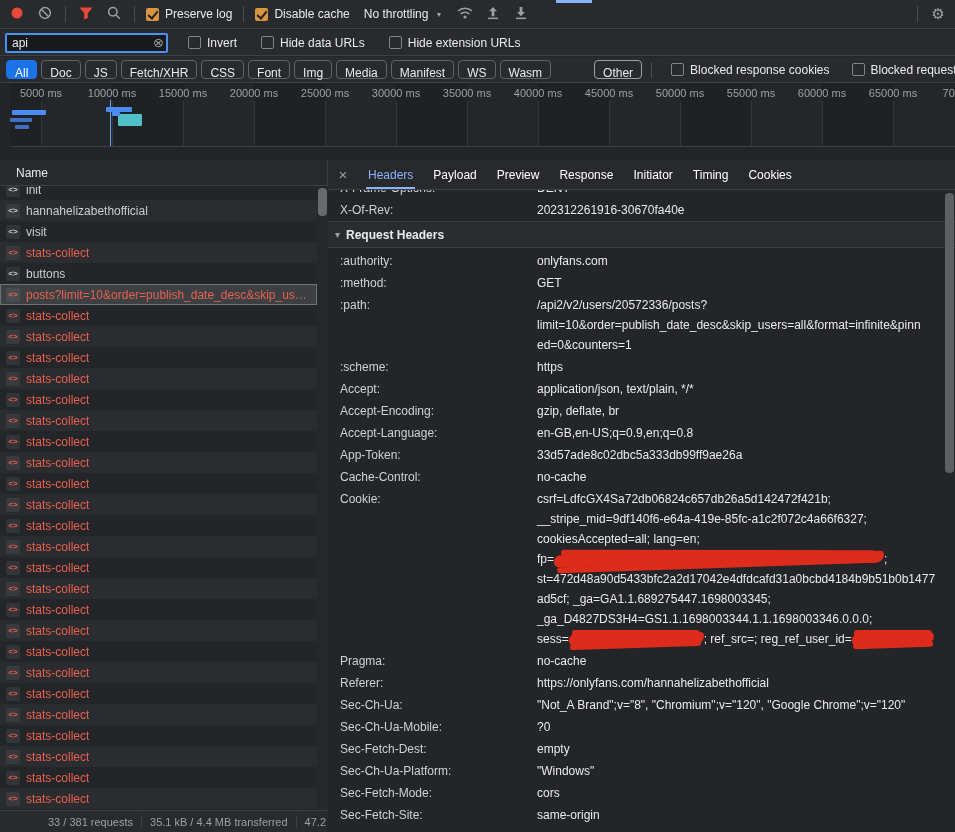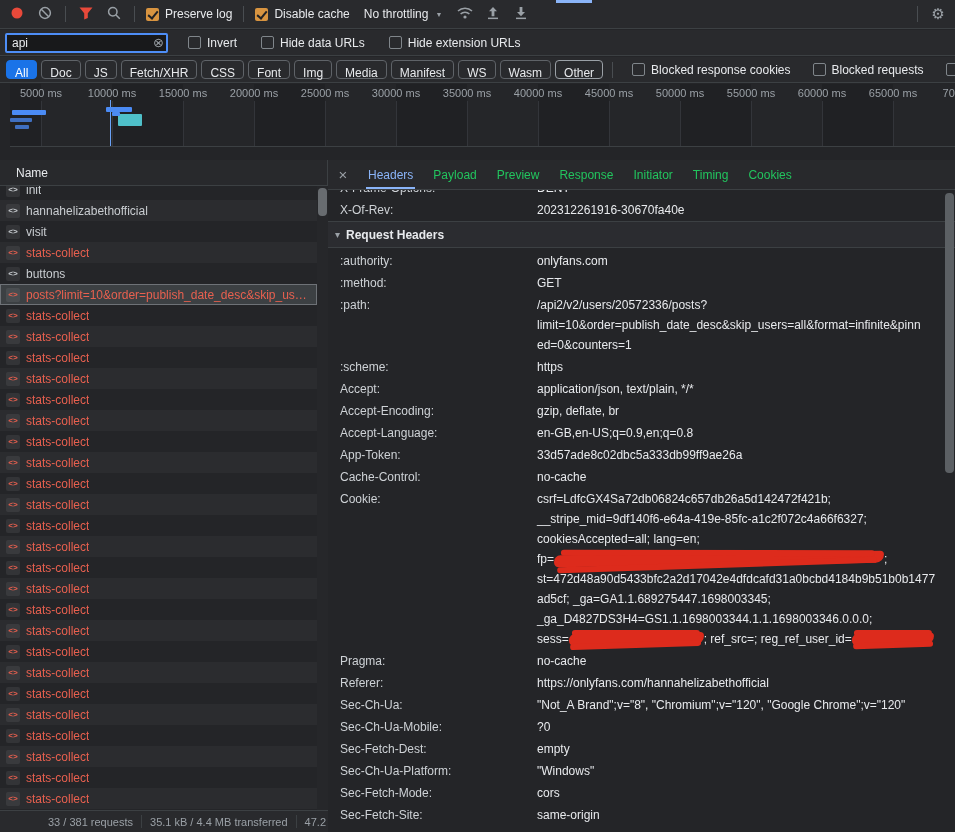--- a/index.html
+++ b/index.html
@@ -25,21 +25,21 @@
   
   .filter-row{position:absolute;left:0;top:30px;width:955px;height:26px;background:#292a2d;border-bottom:1px solid #3c4043;display:flex;align-items:center;padding:0 5px;gap:16px;}
   .filter-box{position:relative;width:163px;height:20px;flex:none;}
   .filter-input{width:100%;height:100%;background:#18191b;border:2px solid #4e8ef7;border-radius:2px;color:#e8eaed;font-family:inherit;font-size:12px;padding:0 18px 0 5px;outline:none;}
   .clear-input{position:absolute;right:4px;top:2px;font-size:13px;line-height:15px;color:#9aa0a6;cursor:pointer;}
 
   
   .types-row{position:absolute;left:0;top:57px;width:955px;height:26px;background:#292a2d;border-bottom:1px solid #3c4043;display:flex;align-items:center;padding:0 6px;gap:4px;}
   .pill{height:19px;padding:4px 8px;border-radius:4px;border:1px solid #5f6368;background:transparent;color:#e8eaed;font-family:inherit;font-size:12px;line-height:16px;cursor:pointer;flex:none;}
   .pill.active{background:#1a73e8;border-color:#1a73e8;color:#ffffff;}
-  .pill.hl{border-color:#9aa0a6;}
+  .pill.hl{border-color:#9aa0a6;margin-left:39px;}
   .types-cbs{display:flex;align-items:center;gap:14px;margin-left:6px;}
 
   
   .overview{position:absolute;left:10px;top:84px;width:955px;height:63px;background:#202124;border-bottom:1px solid #3c4043;overflow:hidden;background-image:repeating-linear-gradient(90deg,rgba(255,255,255,0.022) 0 71px,transparent 71px 142px);background-position:31px 0;}
   .tick{position:absolute;top:3px;transform:translateX(-50%);color:#9aa0a6;font-size:11px;white-space:nowrap;}
   .gridline{position:absolute;top:17px;bottom:0;width:1px;background:#33353a;}
   .ov-cursor{position:absolute;left:100px;top:16px;bottom:0;width:1px;background:#6aa2f7;}
   .ov-bar{position:absolute;border-radius:1px;}
 
   
@@ -56,21 +56,21 @@
   .list-scrollbar{position:absolute;left:317px;top:26px;width:11px;height:624px;background:#26272a;}
   .list-thumb{position:absolute;left:1px;top:2px;width:9px;height:28px;background:#686c70;border-radius:4px;}
   .summary-bar{position:absolute;left:0;top:650px;width:328px;height:22px;background:#292a2d;border-top:1px solid #3c4043;display:flex;align-items:center;color:#9aa0a6;font-size:11px;padding-left:40px;}
   .summary-item{padding:0 8px;white-space:nowrap;}
   .summary-sep{width:1px;height:13px;background:#3c4043;flex:none;}
 
   
   .right-pane{position:absolute;left:328px;top:160px;width:627px;height:672px;background:#242528;display:flex;flex-direction:column;}
   .detail-tabs{height:30px;border-bottom:1px solid #3c4043;background:#28292c;display:flex;align-items:center;flex:none;}
   .close-x{width:30px;text-align:center;color:#9aa0a6;font-size:15px;cursor:pointer;flex:none;}
-  .dtab{padding:0 10px;height:100%;display:flex;align-items:center;color:#22c55e;position:relative;cursor:pointer;white-space:nowrap;}
+  .dtab{padding:0 10px;height:100%;display:flex;align-items:center;color:#ffffff;position:relative;cursor:pointer;white-space:nowrap;}
   .dtab.active{color:#8ab4f8;}
   .dtab.active::after{content:"";position:absolute;left:8px;right:8px;bottom:0;height:2px;background:#8ab4f8;}
   .detail-content{flex:1;overflow:hidden;position:relative;}
   .clipped{overflow:hidden;}
   .clipped .hrow:first-child{margin-top:-13px;}
   .hrow{display:flex;align-items:flex-start;padding:1px 0;}
   .hname{width:209px;flex:none;padding-left:12px;color:#ced2d6;line-height:20px;white-space:nowrap;}
   .hvalue{flex:1;line-height:20px;color:#e8eaed;word-break:break-all;padding-right:16px;}
   .hline{min-height:20px;}
   .section-head{height:27px;display:flex;align-items:center;background:#2b2c30;border-top:1px solid #3c4043;border-bottom:1px solid #3c4043;padding-left:7px;gap:6px;font-weight:bold;cursor:pointer;}

